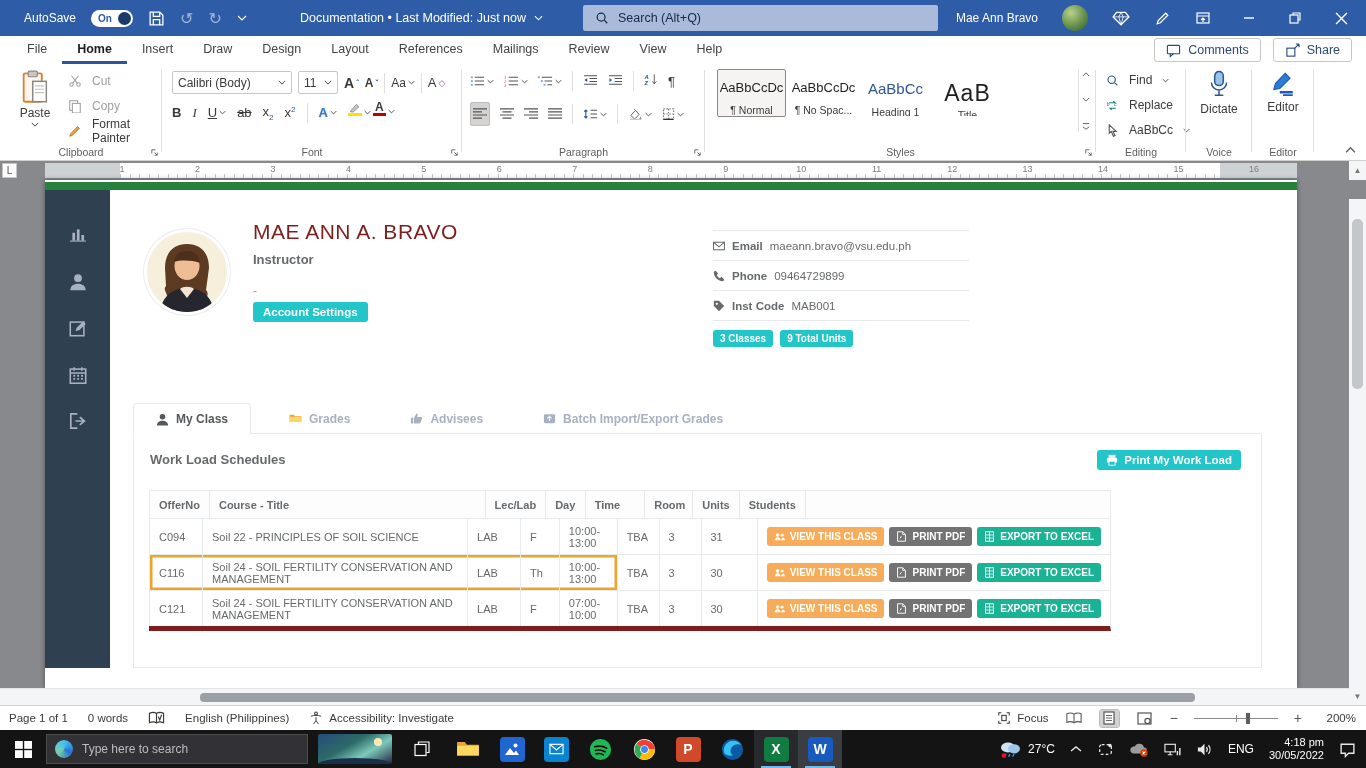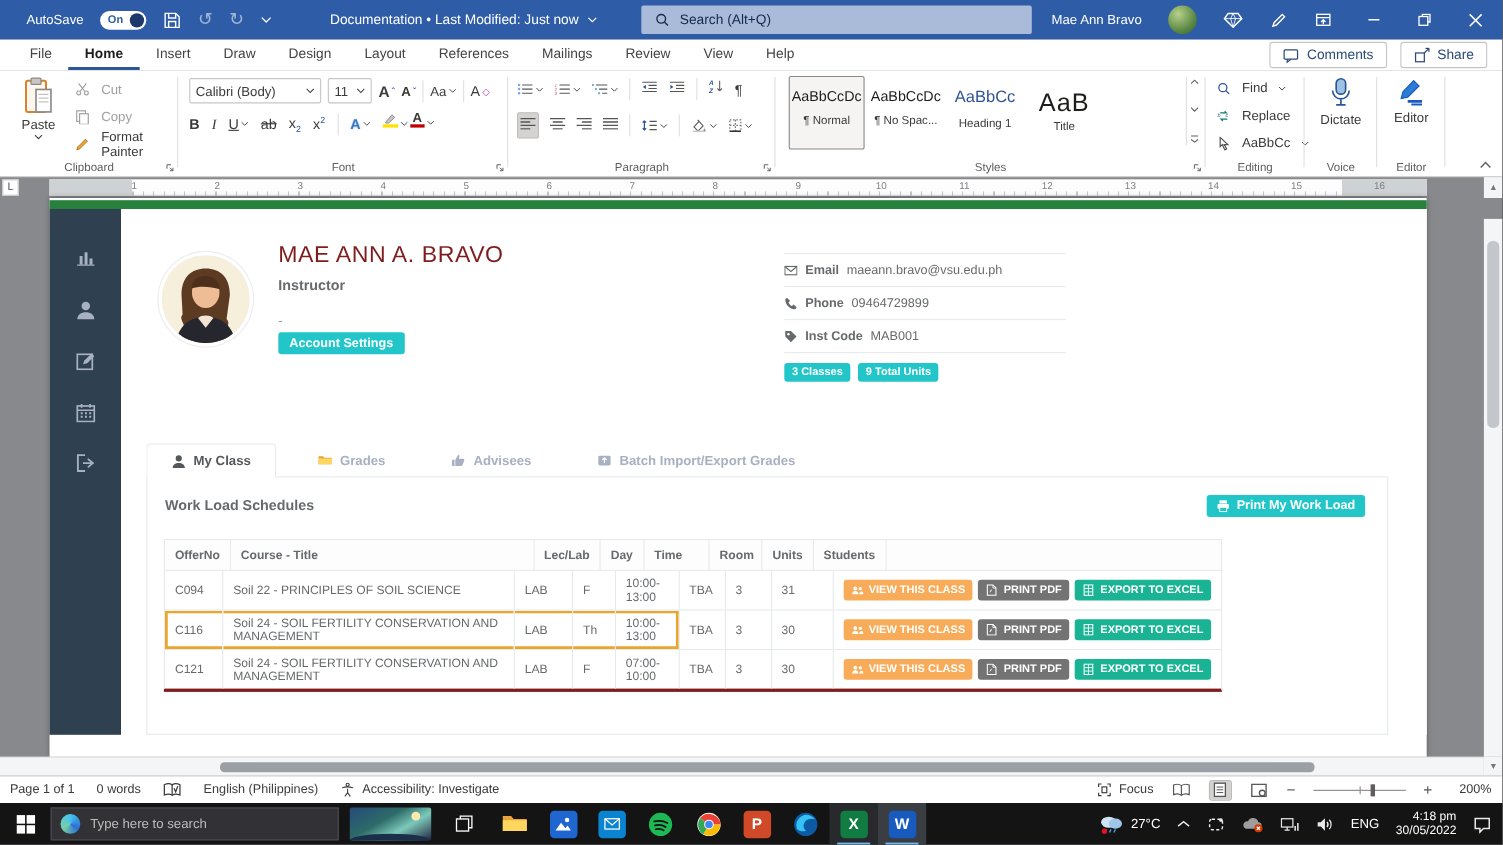--- a/index.html
+++ b/index.html
@@ -45,21 +45,21 @@
 .fr2{position:absolute;left:10px;top:38px;display:flex;align-items:center;gap:11px;font-size:13px}
 .fsep{width:1px;height:20px;background:#e1dfdd}
 .fbtn{display:flex;align-items:center;gap:2px}
 .redbar{display:inline-block;width:13px;height:3px;background:#c00000;margin-top:-2px}
 .ylwbar{display:inline-block;width:14px;height:3px;background:#ffe100;margin-top:-2px}
 .avert{display:flex;flex-direction:column;align-items:center;line-height:10px}
 .pr1{position:absolute;left:8px;top:7px;display:flex;align-items:center;gap:10px}
 .pr2{position:absolute;left:8px;top:38px;display:flex;align-items:center;gap:10px}
 .selbox{background:#d5d3d1;border:1px solid #bebcba;border-radius:2px;padding:2px}
 #style-gallery{position:absolute;left:12px;top:5px;display:flex;gap:3px}
-.stylecard{width:69px;height:67px;border:1px solid transparent;border-radius:2px;text-align:center;overflow:hidden;padding-top:10px}
+.stylecard{width:69px;height:48px;border:1px solid transparent;border-radius:2px;text-align:center;overflow:hidden;padding-top:10px}
 .stylecard.sel{border-color:#8a8886;background:#f5f4f3}
 .ssample{font-size:13px;color:#1f1e1d;white-space:nowrap}
 .stylecard.h1 .ssample{color:#2f5496;font-size:15px}
 .stylecard.h2 .ssample{color:#4a6fae;font-size:14px}
 .stylecard.title .ssample{font-size:23px;letter-spacing:1px}
 .slabel{font-size:10.5px;color:#3b3a39;margin-top:9px}
 .stylecard.title .slabel{margin-top:2px}
 .styscroll{position:absolute;right:4px;top:6px;width:14px;height:62px;border-left:1px solid #e1dfdd;display:flex;flex-direction:column;justify-content:space-between;align-items:center;padding:2px 0;color:#605e5c}
 .edcol{position:absolute;left:10px;top:6px;display:flex;flex-direction:column;gap:5px}
 .bigbtn{position:absolute;left:0;right:0;top:6px;display:flex;flex-direction:column;align-items:center;gap:4px;font-size:12px}
@@ -91,21 +91,21 @@
 .ci{width:12px;height:12px;color:#676a6c}
 #badges{display:flex;gap:7px;border-top:1px solid #e7eaec;padding-top:9px}
 .badge{background:#23c6c8;color:#fff;font-size:10px;font-weight:bold;padding:3px 7px;border-radius:3px}
 #wtabs{position:absolute;left:23px;top:213px;width:1129px;height:31px;border-bottom:1px solid #e7eaec;z-index:2}
 .wtab{display:inline-flex;align-items:center;gap:7px;padding:0 22px;height:31px;font-size:12px;font-weight:bold;color:#a7b1c2;vertical-align:top}
 .wtab .ti{width:13px;height:13px}
 .wtab.active{background:#fff;border:1px solid #e7eaec;border-bottom:1px solid #fff;border-radius:4px 4px 0 0;color:#55585a;height:32px;margin-bottom:-1px}
 #wcard{position:absolute;left:23px;top:244px;width:1129px;height:234px;background:#fff;border:1px solid #e7eaec;border-top:none;z-index:1}
 #wl-title{position:absolute;left:16px;top:18px;font-size:13px;font-weight:bold;color:#676a6c}
 #printwl{position:absolute;right:20px;top:16px;height:20px;display:flex;align-items:center;gap:6px;padding:0 9px;background:#23c6c8;color:#fff;font-size:11.5px;font-weight:bold;border-radius:3px}
-#wl-table{position:absolute;left:15px;top:56px;width:962px;border-right:1px solid #e7eaec;border-bottom:3px solid #7f1d1d}
+#wl-table{position:absolute;left:15px;top:56px;width:962px;border-right:1px solid #e7eaec;border-bottom:5px solid #7f1d1d}
 .trow{display:flex}
 .tcell{border-top:1px solid #e7eaec;border-left:1px solid #e7eaec;padding:0 9px;font-size:11px;color:#676a6c;height:36px;display:flex;align-items:center}
 .thead .tcell{height:28px;font-weight:bold;background:#fdfdfe}
 .c0{width:62px}.c1{width:330px}.c2{width:62px}.c3{width:44px}.c4{width:68px}.c5{width:48px}.c6{width:48px}.c7{width:66px}.c8{width:366px;gap:5px}
 .hl{box-shadow:inset 0 2.5px 0 #eca52b,inset 0 -2.5px 0 #eca52b}
 .hl-l{box-shadow:inset 2.5px 0 0 #eca52b,inset 0 2.5px 0 #eca52b,inset 0 -2.5px 0 #eca52b}
 .hl-r{box-shadow:inset -2.5px 0 0 #eca52b,inset 0 2.5px 0 #eca52b,inset 0 -2.5px 0 #eca52b}
 .wbtn{display:inline-flex;align-items:center;gap:5px;height:19px;padding:0 7px;border-radius:3px;color:#fff;font-weight:bold;font-size:10px;white-space:nowrap}
 .wbtn .bi{width:11px;height:11px;color:#fff}
 .btn-view{background:#f8ac59}.btn-pdf{background:#737373}.btn-xls{background:#1ab394}

